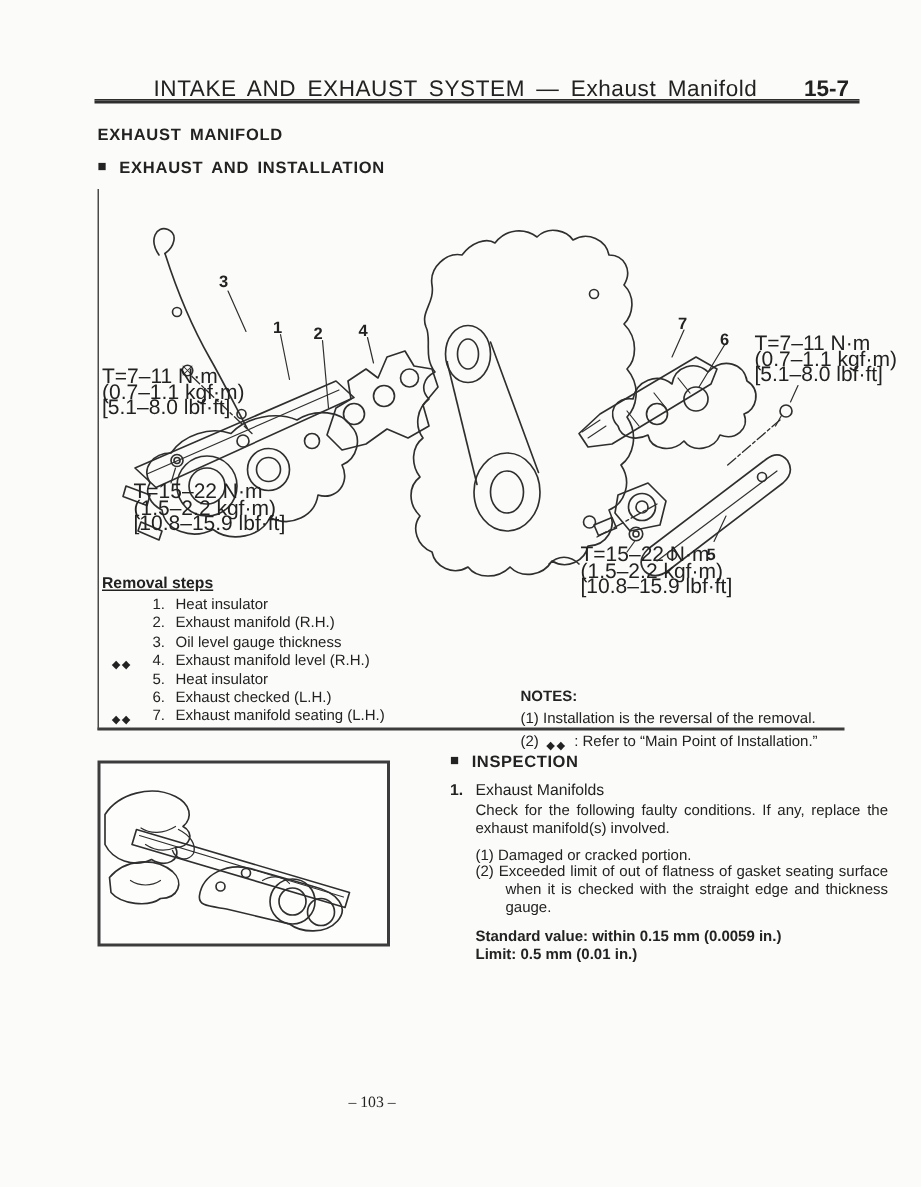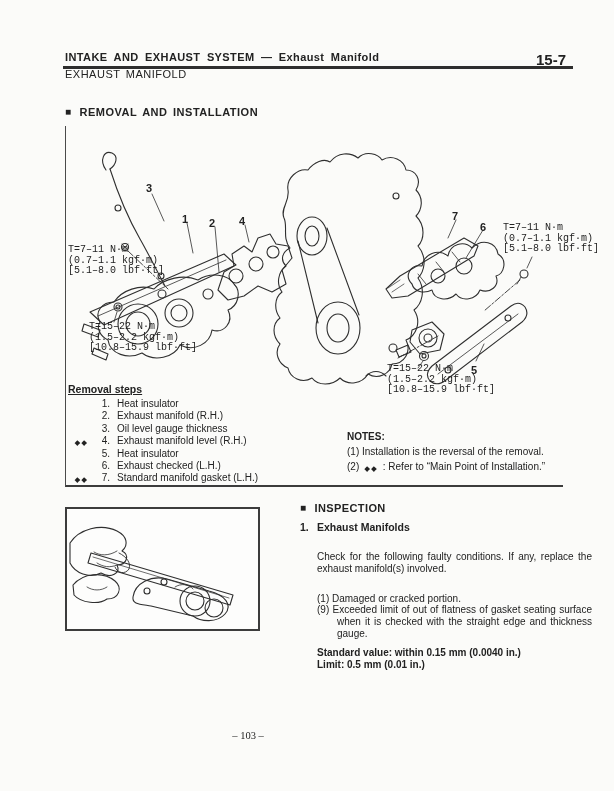--- a/index.html
+++ b/index.html
@@ -7,80 +7,80 @@
   body {
     position:relative;
     background:#fbfbf9;
     color:#222;
     font-family:"Liberation Sans", sans-serif;
     overflow:hidden;
   }
   
   .hdr-title {
     position:absolute; top:51px; left:65px; width:440px;
-    text-align:left; font-size:11px; font-weight:bold;
+    text-align:right; font-size:15px; font-weight:normal;
     letter-spacing:.4px; word-spacing:3px; white-space:nowrap;
   }
   .hdr-pageref { position:absolute; top:51px; left:536px; font-size:15px; font-weight:bold; }
   .hdr-rule { position:absolute; top:66px; left:63px; width:510px; height:3px;
     border-top:1px solid #2e2e2e; border-bottom:2px solid #2e2e2e; }
   
-  .sec-title { position:absolute; top:68px; left:65px; font-size:11px; font-weight:normal; letter-spacing:.5px; word-spacing:2px; }
+  .sec-title { position:absolute; top:84px; left:65px; font-size:11px; font-weight:bold; letter-spacing:.5px; word-spacing:2px; }
   .sub-head { position:absolute; top:106px; left:65px; font-size:11px; font-weight:bold; letter-spacing:.5px; word-spacing:2px; display:flex; align-items:center; gap:8px; }
   .sq { font-size:10px; line-height:10px; }
   
   .figure-box {
     position:absolute; left:65px; top:126px; width:498px; height:361px;
     border-left:1px solid #4a4a4a; border-bottom:2px solid #3c3c3c;
   }
   .diagram-svg { position:absolute; left:0; top:0; }
-  .tq { position:absolute; font-size:10px; line-height:10.5px; white-space:nowrap;font-family:Liberation Mono, monospace; }
+  .tq { position:absolute; font-size:14px; line-height:10.5px; white-space:nowrap; }
   .pn { position:absolute; font-size:11px; font-weight:bold; }
   
   .steps { position:absolute; left:2px; top:257px; width:280px; }
   .steps-title { font-size:10.5px; font-weight:bold; margin-bottom:3px;text-decoration:underline; }
   .step-row { display:flex; font-size:10px; line-height:12.4px; }
   .step-marker { width:22px; text-align:right; padding-right:2px; font-size:7.5px; letter-spacing:1px; position:relative; top:1.5px; }
   .step-num { width:20px; text-align:right; margin-right:7px; }
   
   .notes { position:absolute; left:281px; top:304px; width:240px; font-size:10px; line-height:14.8px; }
-  .notes-title { font-weight:bold; }
+  .notes-title { font-weight:bold;margin-top:28px; }
   .note2 { display:flex; gap:5px; }
   .note2 .dm { font-size:7.5px; letter-spacing:1px; position:relative; top:2px; }
   
   .inspect-figure {
     position:absolute; left:65px; top:507px; width:195px; height:124px;
     border:2px solid #3c3c3c; background:#fdfdfc;
   }
   
   .inspect { position:absolute; left:300px; top:502px; width:292px; }
   .inspect-head { display:flex; align-items:center; gap:8px; font-size:11px; font-weight:bold; letter-spacing:.4px; margin-bottom:7px; }
   .inspect-item { display:flex; }
   .item-num { width:17px; font-size:10.5px; font-weight:bold; }
   .item-content { flex:1; }
-  .item-title { font-size:10.5px; font-weight:bold; margin-bottom:18px; }
-  .item-body { font-size:10px; line-height:11.8px; text-align:justify; margin-bottom:18px; }
+  .item-title { font-size:10.5px; font-weight:normal; margin-bottom:2px; }
+  .item-body { font-size:10px; line-height:11.8px; text-align:justify; margin-bottom:6px; }
   .item-sub { font-size:10px; line-height:11.8px; padding-left:20px; text-indent:-20px; text-align:justify; }
   .item-values { margin-top:7px; font-size:10px; font-weight:bold; line-height:12.6px; }
   
   .footer { position:absolute; top:730px; left:0; width:496px; text-align:center;
     font-family:"Liberation Serif", serif; font-size:10.5px; }
   svg { display:block; }
 </style>
 </head>
 <body>
 
 <div class="hdr-title">INTAKE AND EXHAUST SYSTEM — Exhaust Manifold</div>
 <div class="hdr-pageref">15-7</div>
 <div class="hdr-rule"></div>
 
 <div class="sec-title">EXHAUST MANIFOLD</div>
 <div class="sub-head">
   <span class="sq">■</span>
-  <span>REMOVAL AND INSTALLATION</span>
+  <span>EXHAUST AND INSTALLATION</span>
 </div>
 
 <div class="figure-box">
 
   <svg class="diagram-svg" width="498" height="265" viewBox="0 0 498 265" fill="none" stroke="#2f2f2f" stroke-width="1.1" stroke-linecap="round" stroke-linejoin="round">
 
     <g>
       <path d="M 224 122 C 216 112 222 100 218 92 C 214 82 224 76 222 64 C 220 52 232 42 242 44 C 248 36 258 32 264 36 C 272 26 284 26 292 32 C 300 24 312 28 316 34 C 326 28 338 34 340 44 C 350 44 356 54 350 64 C 358 72 356 84 350 90 C 360 100 358 114 352 120 C 362 132 358 146 352 152 C 360 164 356 178 348 184 C 356 196 350 210 340 214 C 346 226 338 238 326 238 C 324 248 312 254 302 248 C 296 258 282 260 274 252 C 266 260 252 260 246 252 C 236 258 224 252 222 242 C 212 238 208 226 214 218 C 206 210 206 198 214 192 C 208 184 208 172 216 166 C 210 158 212 146 220 140 C 214 134 216 126 224 122 Z"></path>
       <circle cx="330" cy="70" r="3"></circle>
       <path d="M 300 250 C 306 244 314 244 320 250"></path>
@@ -235,21 +235,21 @@
       <span class="step-label">Heat insulator</span>
     </div>
     <div class="step-row">
       <span class="step-marker"></span>
       <span class="step-num">6.</span>
       <span class="step-label">Exhaust checked (L.H.)</span>
     </div>
     <div class="step-row">
       <span class="step-marker">◆◆</span>
       <span class="step-num">7.</span>
-      <span class="step-label">Standard manifold gasket (L.H.)</span>
+      <span class="step-label">Exhaust manifold seating (L.H.)</span>
     </div>
   </div>
 
   <div class="notes">
     <div class="notes-title">NOTES:</div>
     <div>(1) Installation is the reversal of the removal.</div>
     <div class="note2">
       <span>(2)</span>
       <span class="dm">◆◆</span>
       <span>: Refer to “Main Point of Installation.”</span>
@@ -287,22 +287,22 @@
   <div class="inspect-head">
     <span class="sq">■</span>
     <span>INSPECTION</span>
   </div>
   <div class="inspect-item">
     <span class="item-num">1.</span>
     <div class="item-content">
       <div class="item-title">Exhaust Manifolds</div>
       <div class="item-body">Check for the following faulty conditions. If any, replace the exhaust manifold(s) involved.</div>
       <div class="item-sub">(1) Damaged or cracked portion.</div>
-      <div class="item-sub">(9) Exceeded limit of out of flatness of gasket seating surface when it is checked with the straight edge and thickness gauge.</div>
+      <div class="item-sub">(2) Exceeded limit of out of flatness of gasket seating surface when it is checked with the straight edge and thickness gauge.</div>
       <div class="item-values">
-        <div>Standard value:  within 0.15 mm (0.0040 in.)</div>
+        <div>Standard value:  within 0.15 mm (0.0059 in.)</div>
         <div>Limit:  0.5 mm (0.01 in.)</div>
       </div>
     </div>
   </div>
 </div>
 
 <div class="footer">– 103 –</div>
 
 </body></html>

